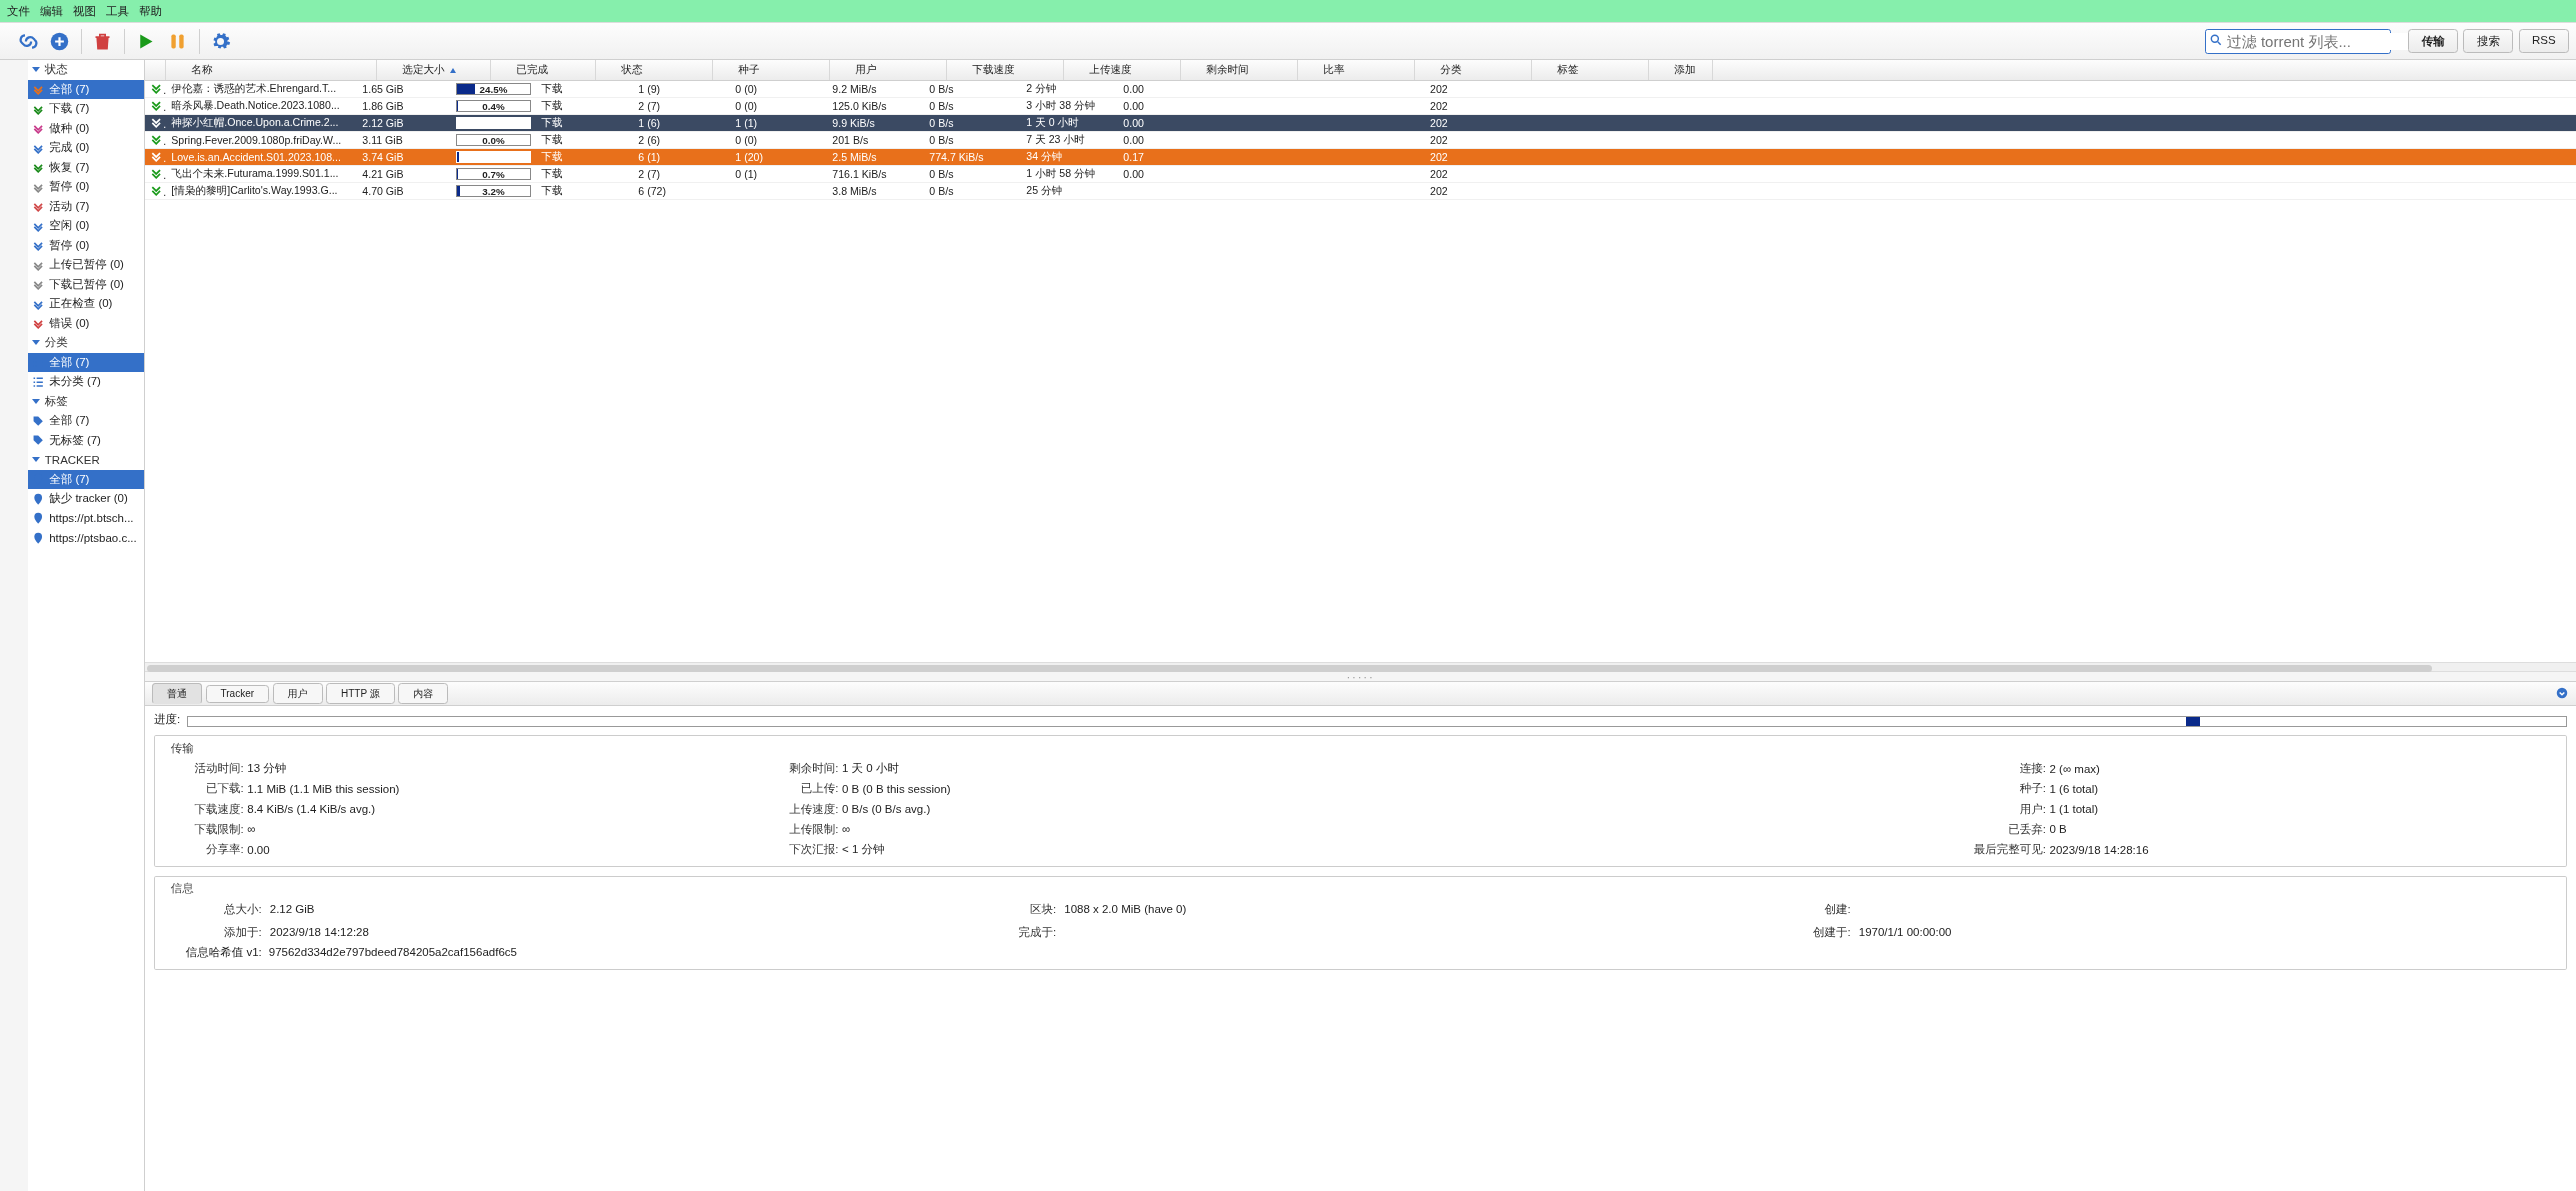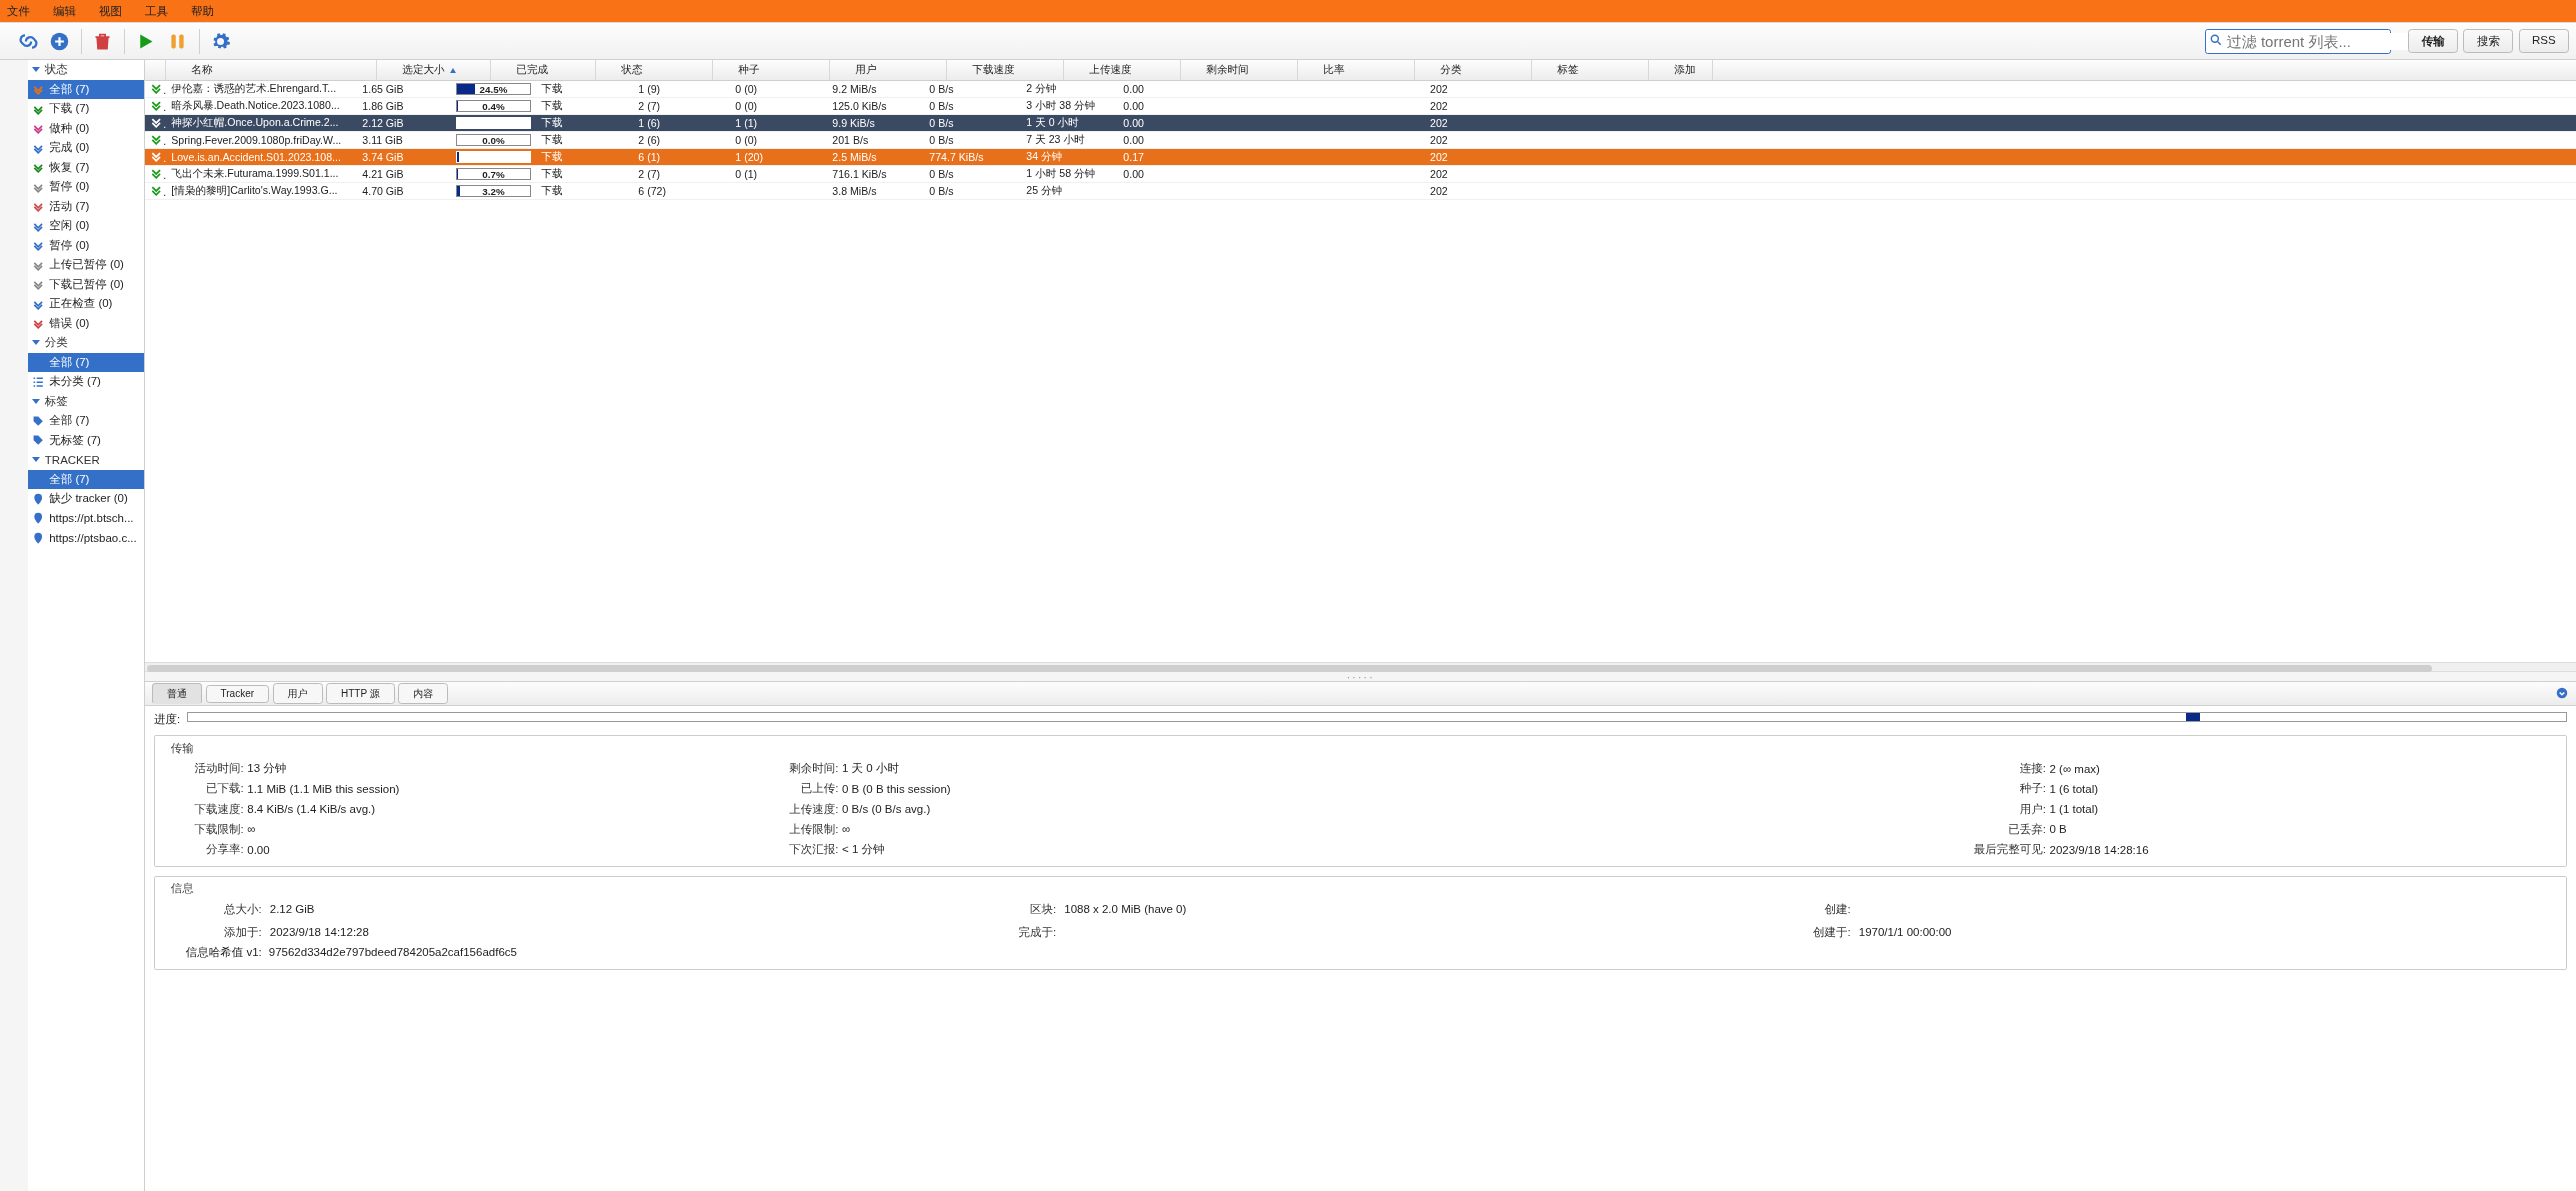--- a/index.html
+++ b/index.html
@@ -1,19 +1,19 @@
 <!DOCTYPE html>
 <html><head>
 <meta charset="utf-8">
 <style>
 * { box-sizing: border-box; margin: 0; padding: 0; font-family: -apple-system, "Helvetica Neue", Arial, sans-serif; }
 html, body { width: 100%; height: 100%; background: #f5f5f5; color: #222; font-size: 11.5px; }
 
 
-.menubar { display:flex; align-items:center; height:23px; padding:0 7px; background:#f97316; border-bottom:0.9px solid #ddd; gap:23px; }
+.menubar { display:flex; align-items:center; height:23px; padding:0 7px; background:#86efac; border-bottom:0.9px solid #ddd; gap:10px; }
 .menubar span { cursor:default; }
 
 
 .toolbar { display:flex; align-items:center; height:37px; padding:0 7px; background:linear-gradient(#fdfdfd,#f1f1f1); border-bottom:0.9px solid #cfcfcf; }
 .toolbar .group { display:flex; align-items:center; gap:10.6px; padding:0 10.6px; }
 .toolbar .sep { width:0.9px; height:25px; background:#d0d0d0; }
 .ticon { width:21px; height:21px; display:flex; align-items:center; justify-content:center; cursor:pointer; }
 .ticon svg { width:21px; height:21px; }
 .toolbar .spacer { flex:1; }
 .searchbox { display:flex; align-items:center; border:1.8px solid #3470c8; border-radius:2.7px; height:25px; width:186px; padding:0 3.5px; background:#fff; }
@@ -80,21 +80,21 @@
 
 
 .dtabs { display:flex; align-items:center; height:25px; background:linear-gradient(#fdfdfd,#ececec); border-top:0.9px solid #cfcfcf; border-bottom:0.9px solid #cfcfcf; padding:0 7px; gap:3.5px; }
 .dtab { padding:2.7px 14px; border:0.9px solid #bbb; border-radius:3.5px; background:#f7f7f7; font-size:10px; cursor:pointer; }
 .dtab.active { background:#e2e2e2; border-bottom-color:#e2e2e2; font-weight:500; }
 .dtabs .grow { flex:1; }
 .dtabs .collapse svg { width:14px; height:14px; }
 
 
 .dbody { flex:1; overflow:auto; background:#fff; padding:5.3px 8.9px 17.7px 8.9px; font-size:11.5px; }
-.progrow { display:flex; align-items:flex-start; gap:7px; margin-bottom:8.9px; }
+.progrow { display:flex; align-items:flex-end; gap:7px; margin-bottom:8.9px; }
 .progrow .track { flex:1; height:10.6px; border:0.9px solid #999; background:#fff; position:relative; }
 .progrow .track .seg { position:absolute; top:0; bottom:0; background:#0a2a8a; }
 
 .fset { border:0.9px solid #ccc; border-radius:1.8px; margin-bottom:8.9px; padding:5.3px 8.9px 8.9px 8.9px; }
 .fset > .legend { font-size:11.5px; margin:-12.4px 0 5.3px 3.5px; background:#fff; display:inline-block; padding:0 3.5px; color:#444; }
 .kvgrid4 { display:grid; grid-template-columns: 80px 1fr 80px 1fr 80px 1fr 98px 1fr; row-gap:5.3px; column-gap:3.5px; align-items:center; }
 .kvgrid4 .k { text-align:right; color:#333; white-space:nowrap; }
 .kvgrid4 .v { white-space:nowrap; overflow:hidden; text-overflow:ellipsis; }
 .kvgrid3 { display:grid; grid-template-columns: 98px 1fr 80px 1fr 80px 1fr; row-gap:5.3px; column-gap:3.5px; align-items:center;gap:8px; }
 .kvgrid3 .k { text-align:right; color:#333; white-space:nowrap; }

